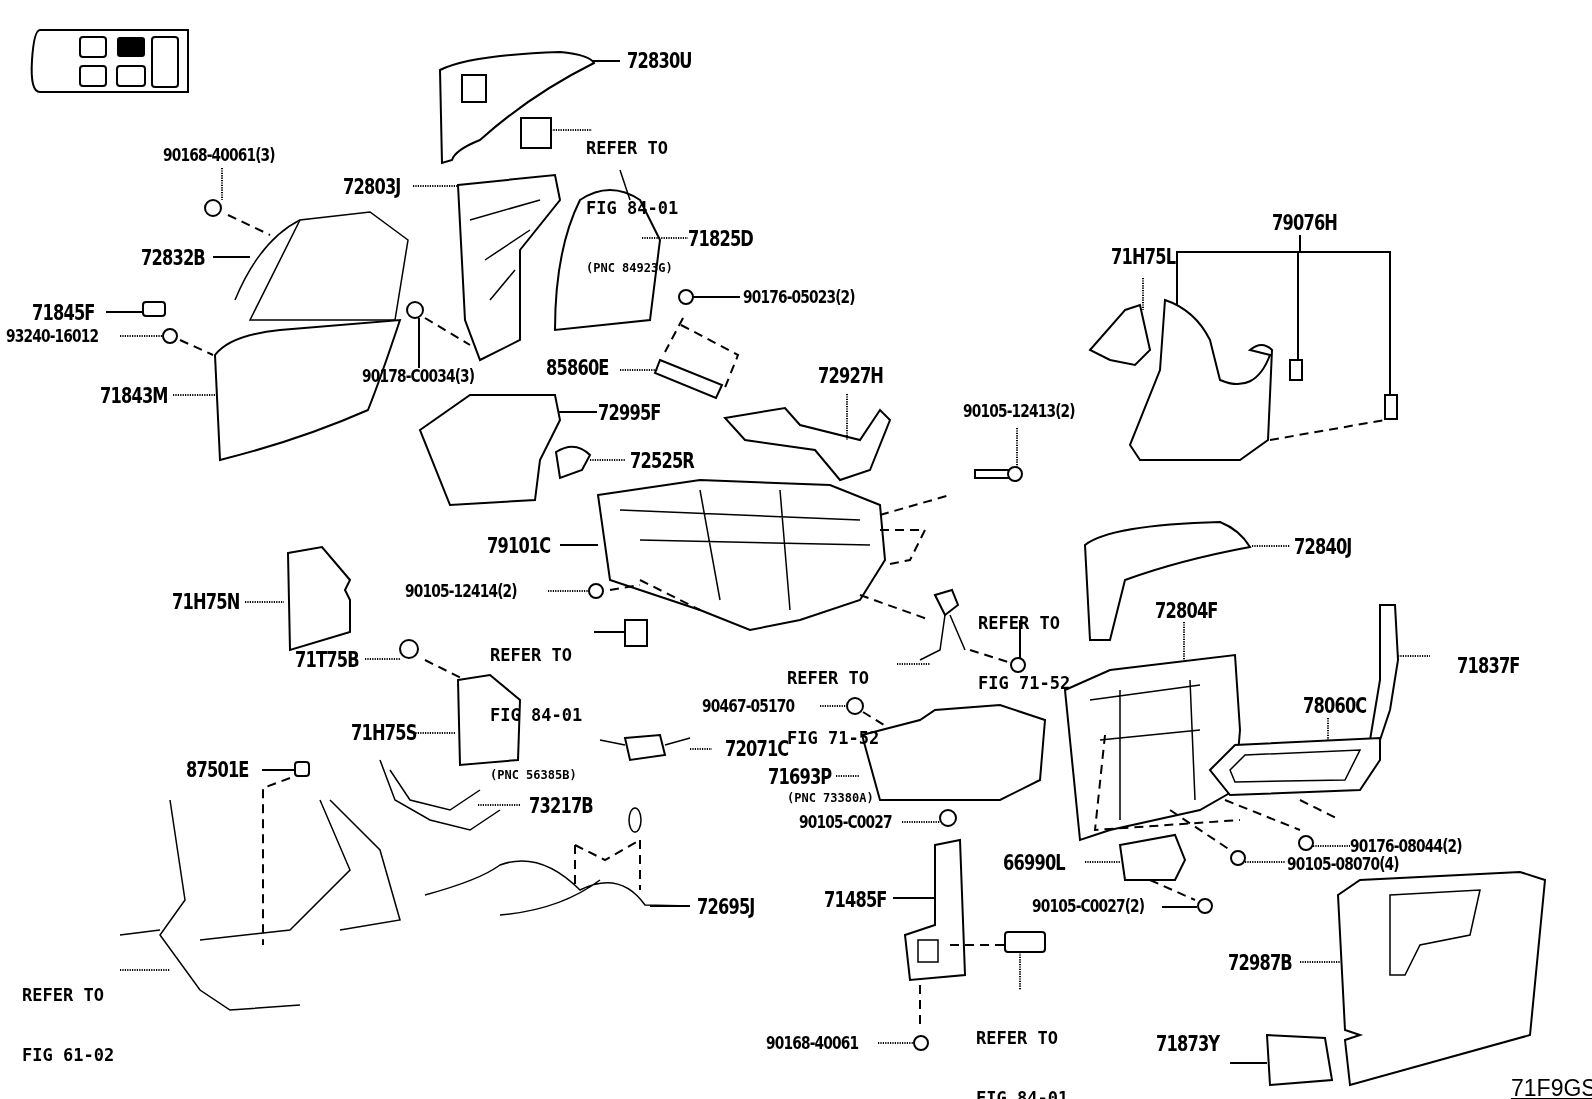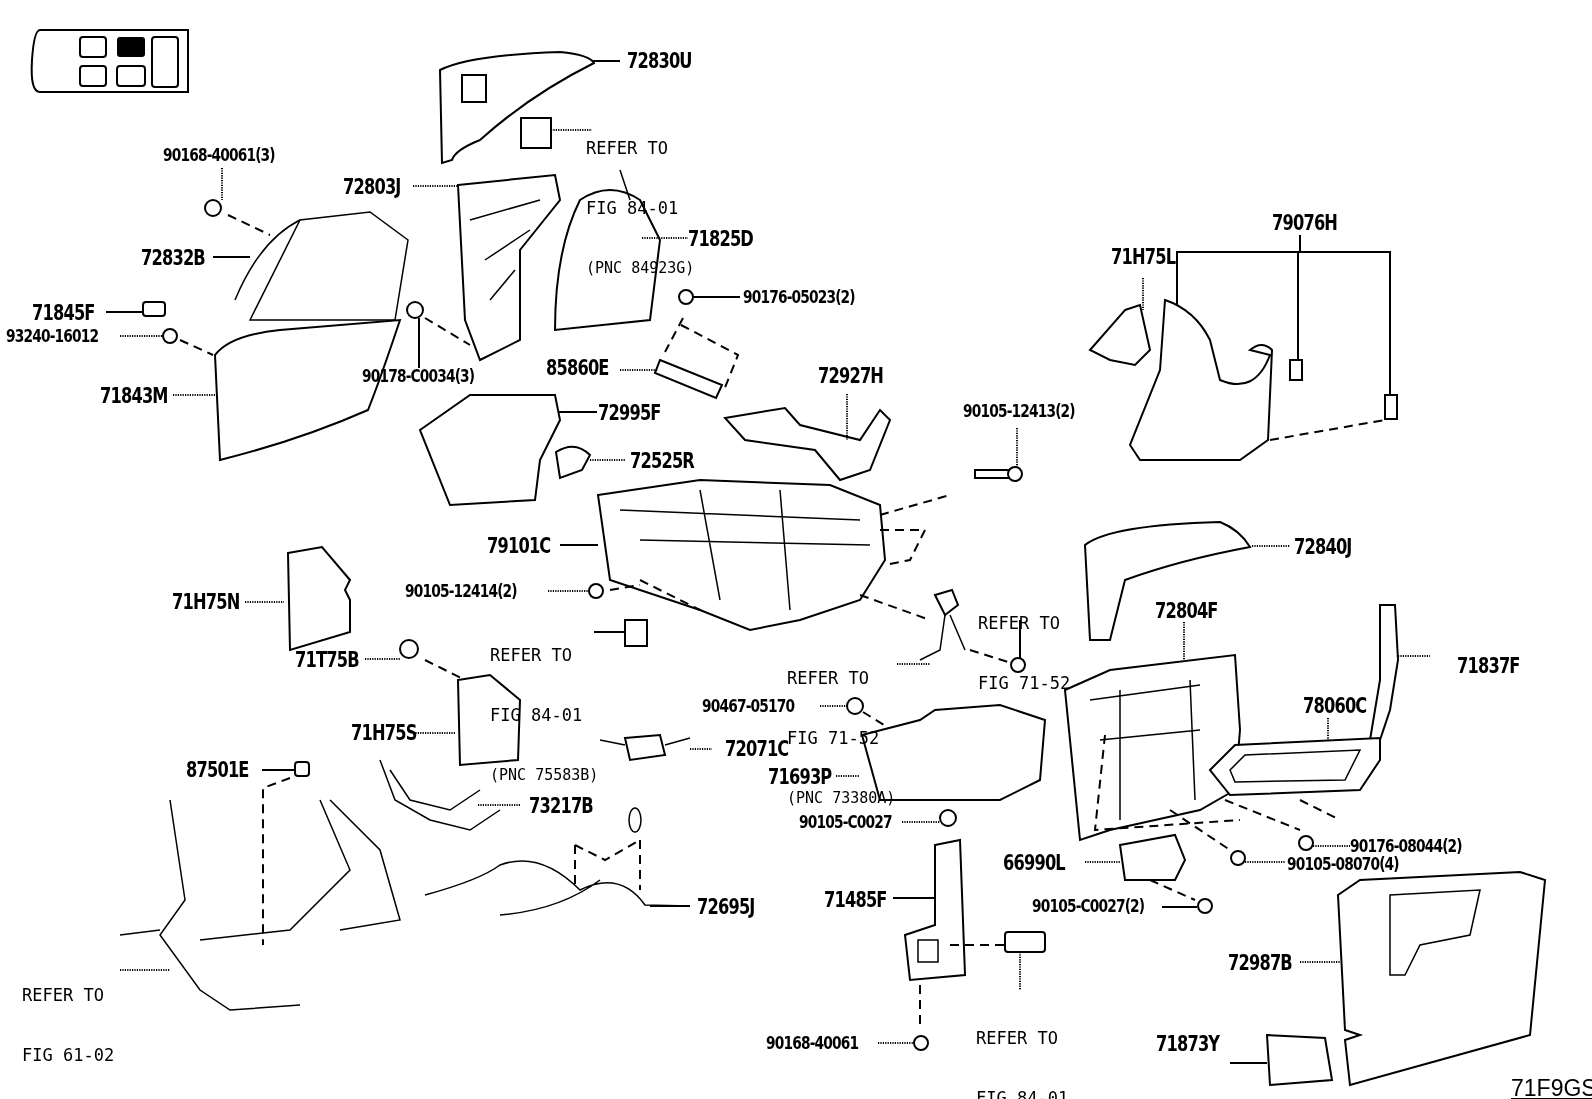--- a/index.html
+++ b/index.html
@@ -3,23 +3,23 @@
 <meta charset="utf-8">
 <style>
   html, body { margin:0; padding:0; background:#ffffff; }
   body { width:1592px; height:1099px; position:relative; overflow:hidden;
          font-family:"Liberation Sans", sans-serif; color:#000; }
   #diagram { position:absolute; left:0; top:0; width:1592px; height:1099px; }
   .lbl { position:absolute; font-family:"DejaVu Sans Condensed","DejaVu Sans", sans-serif;
          font-weight:bold; font-size:22px; letter-spacing:-1px; line-height:1; white-space:nowrap;
          transform:scaleX(0.82); transform-origin:left top; }
   .lbl.sm { font-size:18px; transform:scaleX(0.85); }
-  .ref { position:absolute; font-family:"DejaVu Sans Mono", monospace; font-weight:normal;
+  .ref { position:absolute; font-family:"DejaVu Sans Mono", monospace; font-weight:bold;
          font-size:17px; line-height:20px; white-space:pre; }
-  .ref .pnc { font-size:15px; }
+  .ref .pnc { font-size:12px; }
   .fig-id { position:absolute; font-family:"Liberation Sans", sans-serif; font-size:23px;text-decoration:underline; }
   svg line.lead { stroke:#000; stroke-width:2; }
   svg line.dot { stroke:#000; stroke-width:2; stroke-dasharray:1.2 1.2; }
   svg .dash { stroke:#000; stroke-width:2; stroke-dasharray:9 6; fill:none; }
   svg .part { fill:#fff; stroke:#000; stroke-width:2; }
   svg .part-thin { fill:none; stroke:#000; stroke-width:1.5; }
   svg .blk { fill:#000; }
 </style>
 </head>
 <body>
@@ -312,21 +312,21 @@
 </div>
 
 <div class="ref" style="left:586px;top:98px">
   <div>REFER TO</div>
   <div>FIG 84-01</div>
   <div class="pnc">(PNC 84923G)</div>
 </div>
 <div class="ref" style="left:490px;top:605px">
   <div>REFER TO</div>
   <div>FIG 84-01</div>
-  <div class="pnc">(PNC 75583B)</div>
+  <div class="pnc">(PNC 56385B)</div>
 </div>
 <div class="ref" style="left:787px;top:628px">
   <div>REFER TO</div>
   <div>FIG 71-52</div>
   <div class="pnc">(PNC 73380A)</div>
 </div>
 <div class="ref" style="left:978px;top:573px">
   <div>REFER TO</div>
   <div>FIG 71-52</div>
 </div>

